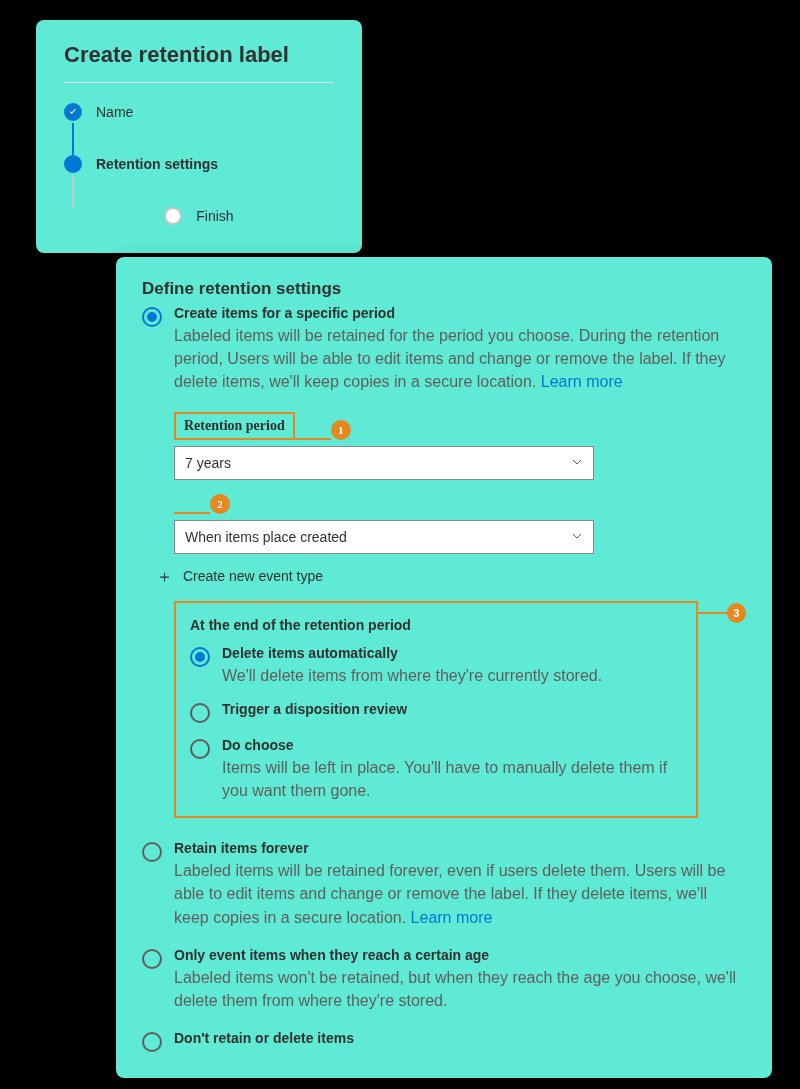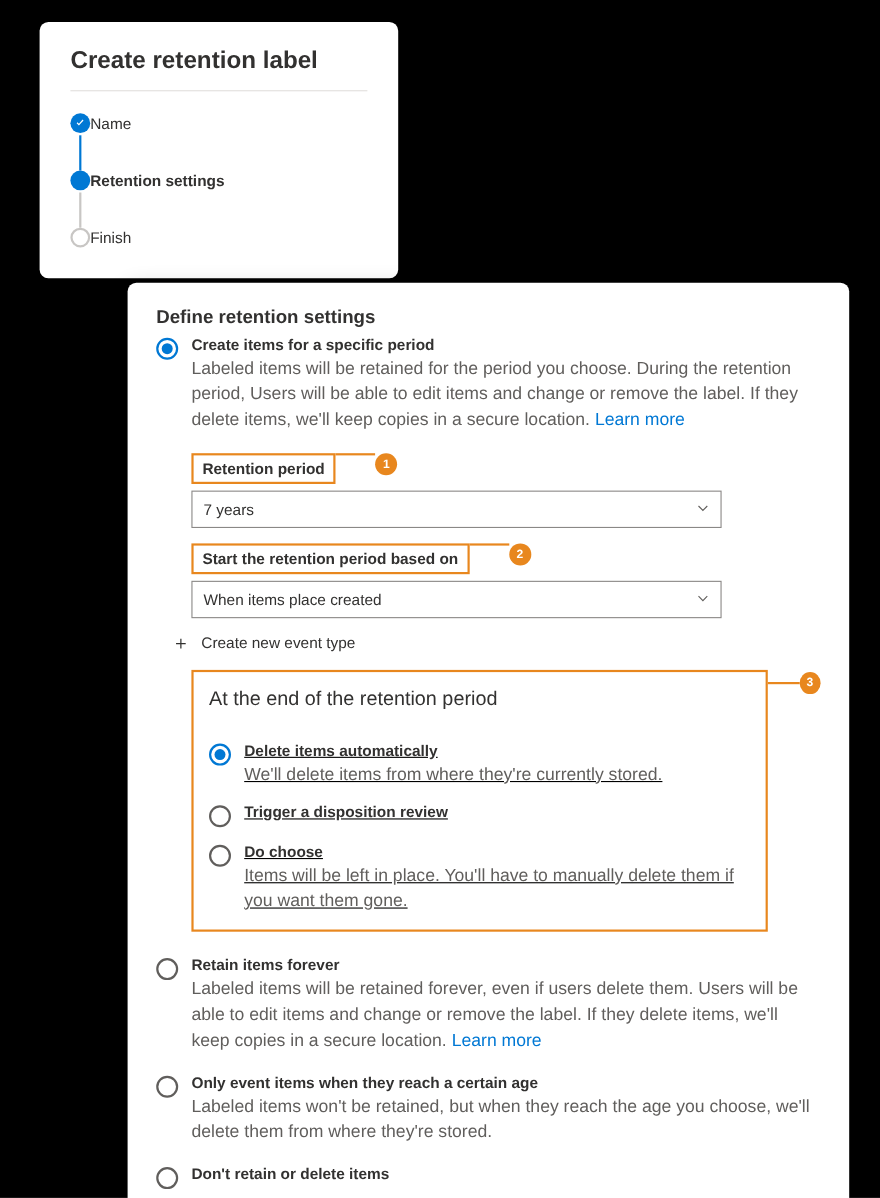--- a/index.html
+++ b/index.html
@@ -7,21 +7,21 @@
     background: #000;
     font-family: "Segoe UI", -apple-system, BlinkMacSystemFont, sans-serif;
     width: 800px;
     height: 1089px;
     position: relative;
     overflow: hidden;
   }
 
   .panel {
     position: absolute;
-    background: #ffffff;
+    background: #5eead4;
     border-radius: 8px;
     box-shadow: 0 4px 20px rgba(0,0,0,0.2);
   }
 
   
   .wizard-panel {
     left: 36px;
     top: 20px;
     width: 326px;
     padding: 22px 28px 28px 28px;
@@ -31,24 +31,25 @@
     font-weight: 700;
     color: #323130;
     padding-bottom: 14px;
     border-bottom: 1px solid #e1dfdd;
     margin-bottom: 14px;
   }
   .steps { position: relative; }
   .step {
     display: flex;
     align-items: center;
+    gap: 14px;
     position: relative;
     padding: 6px 0 28px 0;
   }
-  .step:last-child { padding-bottom: 0; }
+  .step:last-child { padding-bottom: 0; justify-content: center; }
   .step::before {
     content: "";
     position: absolute;
     left: 8px;
     top: 26px;
     bottom: -6px;
     width: 2px;
     background: #c8c6c4;
   }
   .step:last-child::before { display: none; }
@@ -124,22 +125,23 @@
     font-size: 16px;
     color: #605e5c;
     line-height: 1.45;
     margin-top: 3px;
   }
   .link { color: #0078d4; cursor: pointer; }
 
   .field-block { margin-left: 32px; margin-bottom: 14px; }
   .field-label-row {
     display: flex;
-    align-items: flex-start;
+    align-items: flex-end;
     margin-bottom: 6px;
+    font-family: Liberation Serif, serif;
   }
   .field-label {
     font-size: 14px;
     font-weight: 600;
     color: #323130;
     border: 2px solid #e8871e;
     padding: 4px 8px;
     display: inline-block;
   }
   .field-connector {
@@ -150,21 +152,21 @@
   .callout-num {
     width: 20px; height: 20px;
     background: #e8871e;
     color: #fff;
     border-radius: 50%;
     font-size: 11px;
     font-weight: 700;
     display: flex; align-items: center; justify-content: center;
   }
   .dropdown {
-    width: 482px;
+    width: 420px;
     height: 34px;
     border: 1px solid #8a8886;
     display: flex;
     align-items: center;
     justify-content: space-between;
     padding: 0 10px;
     font-size: 14px;
     color: #323130;
     cursor: pointer;
     background: #fff;
@@ -191,26 +193,26 @@
     align-items: flex-start;
     margin-left: 32px;
     margin-bottom: 22px;
   }
   .end-box {
     border: 2px solid #e8871e;
     padding: 14px 14px 10px 14px;
     width: 542px;
   }
   .end-title {
-    font-size: 18px;
-    font-weight: 400;
-    color: #323130;
-    margin-bottom: 28px;
-  }
-  .end-box .radio-opt { margin-bottom: 14px; text-decoration: underline; }
+    font-size: 14px;
+    font-weight: 700;
+    color: #323130;
+    margin-bottom: 12px;
+  }
+  .end-box .radio-opt { margin-bottom: 14px; }
   .end-connector {
     width: 30px;
     border-top: 2px solid #e8871e;
     margin-top: 11px;
   }
 
   svg.check-ico { width: 10px; height: 10px; fill: #fff; }
 </style>
 </head>
 <body>
@@ -262,21 +264,20 @@
       <span>
         <svg class="chev-down" viewBox="0 0 12 12">
             <path d="M2 4l4 4 4-4" stroke="#605e5c" stroke-width="1" fill="none"></path>
           </svg>
       </span>
     </div>
   </div>
 
   <div class="field-block">
     <div class="field-label-row">
-      <span class="field-label">Start the retention period based on</span>
       <span class="field-connector"></span>
       <span class="callout-num">2</span>
     </div>
     <div class="dropdown">
       <span>When items place created</span>
       <span>
         <svg class="chev-down" viewBox="0 0 12 12">
             <path d="M2 4l4 4 4-4" stroke="#605e5c" stroke-width="1" fill="none"></path>
           </svg>
       </span>

